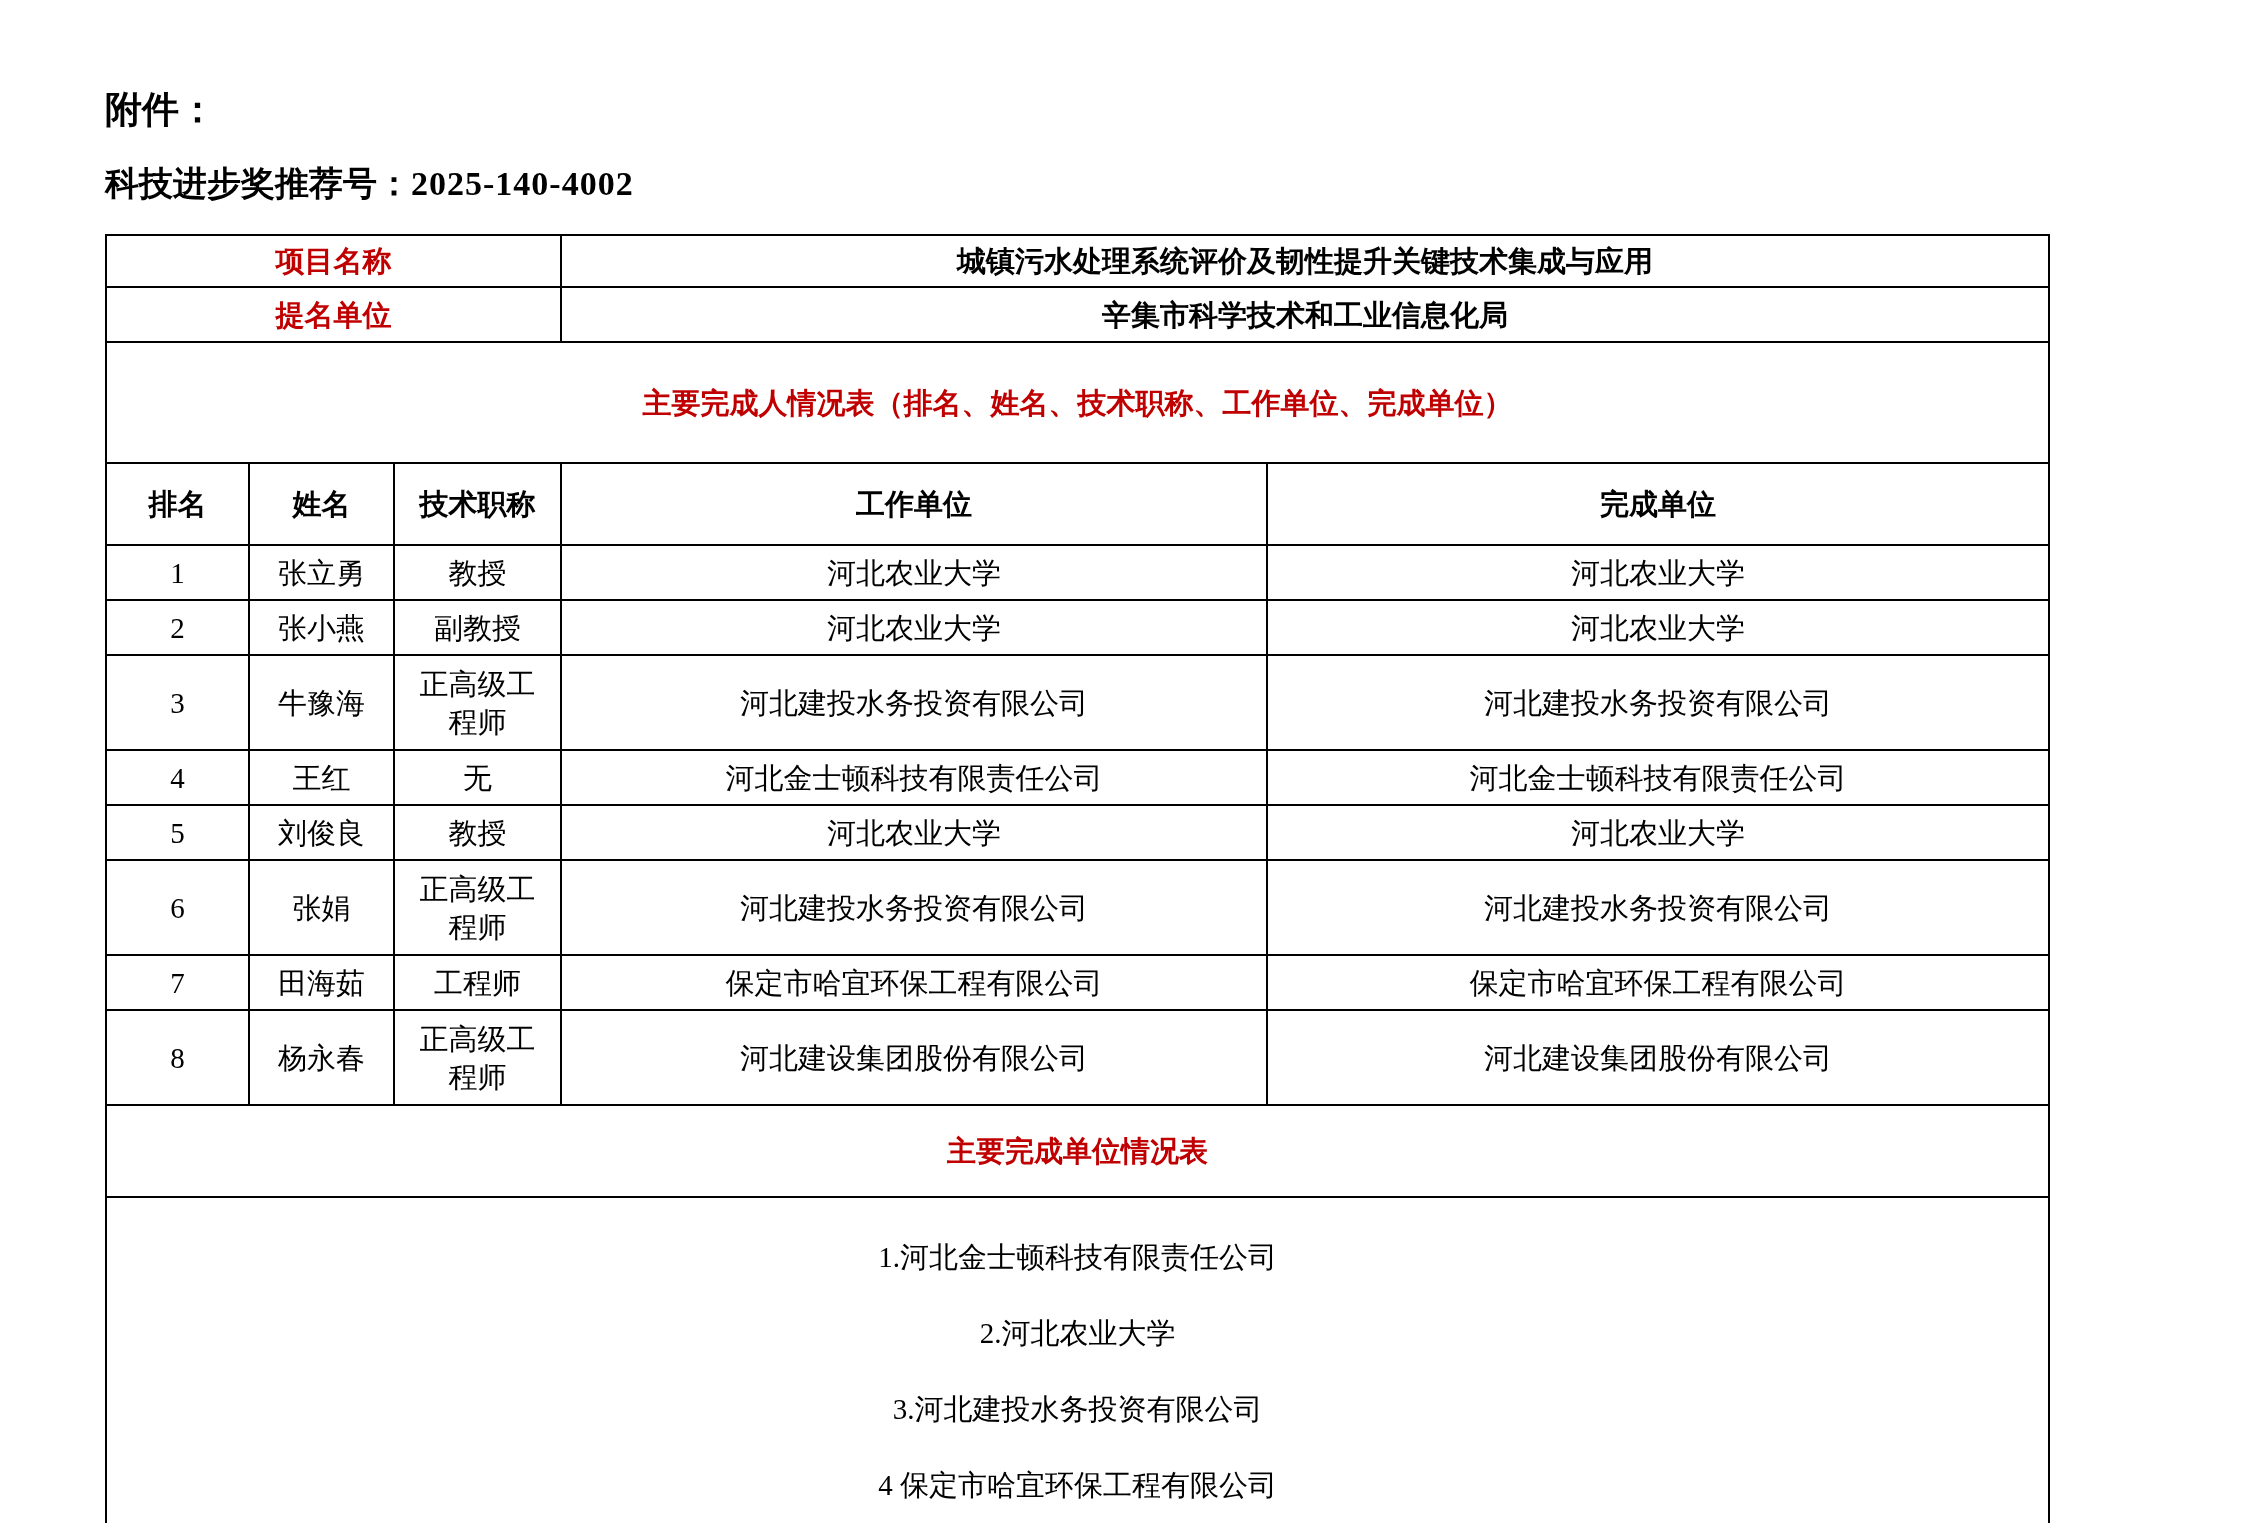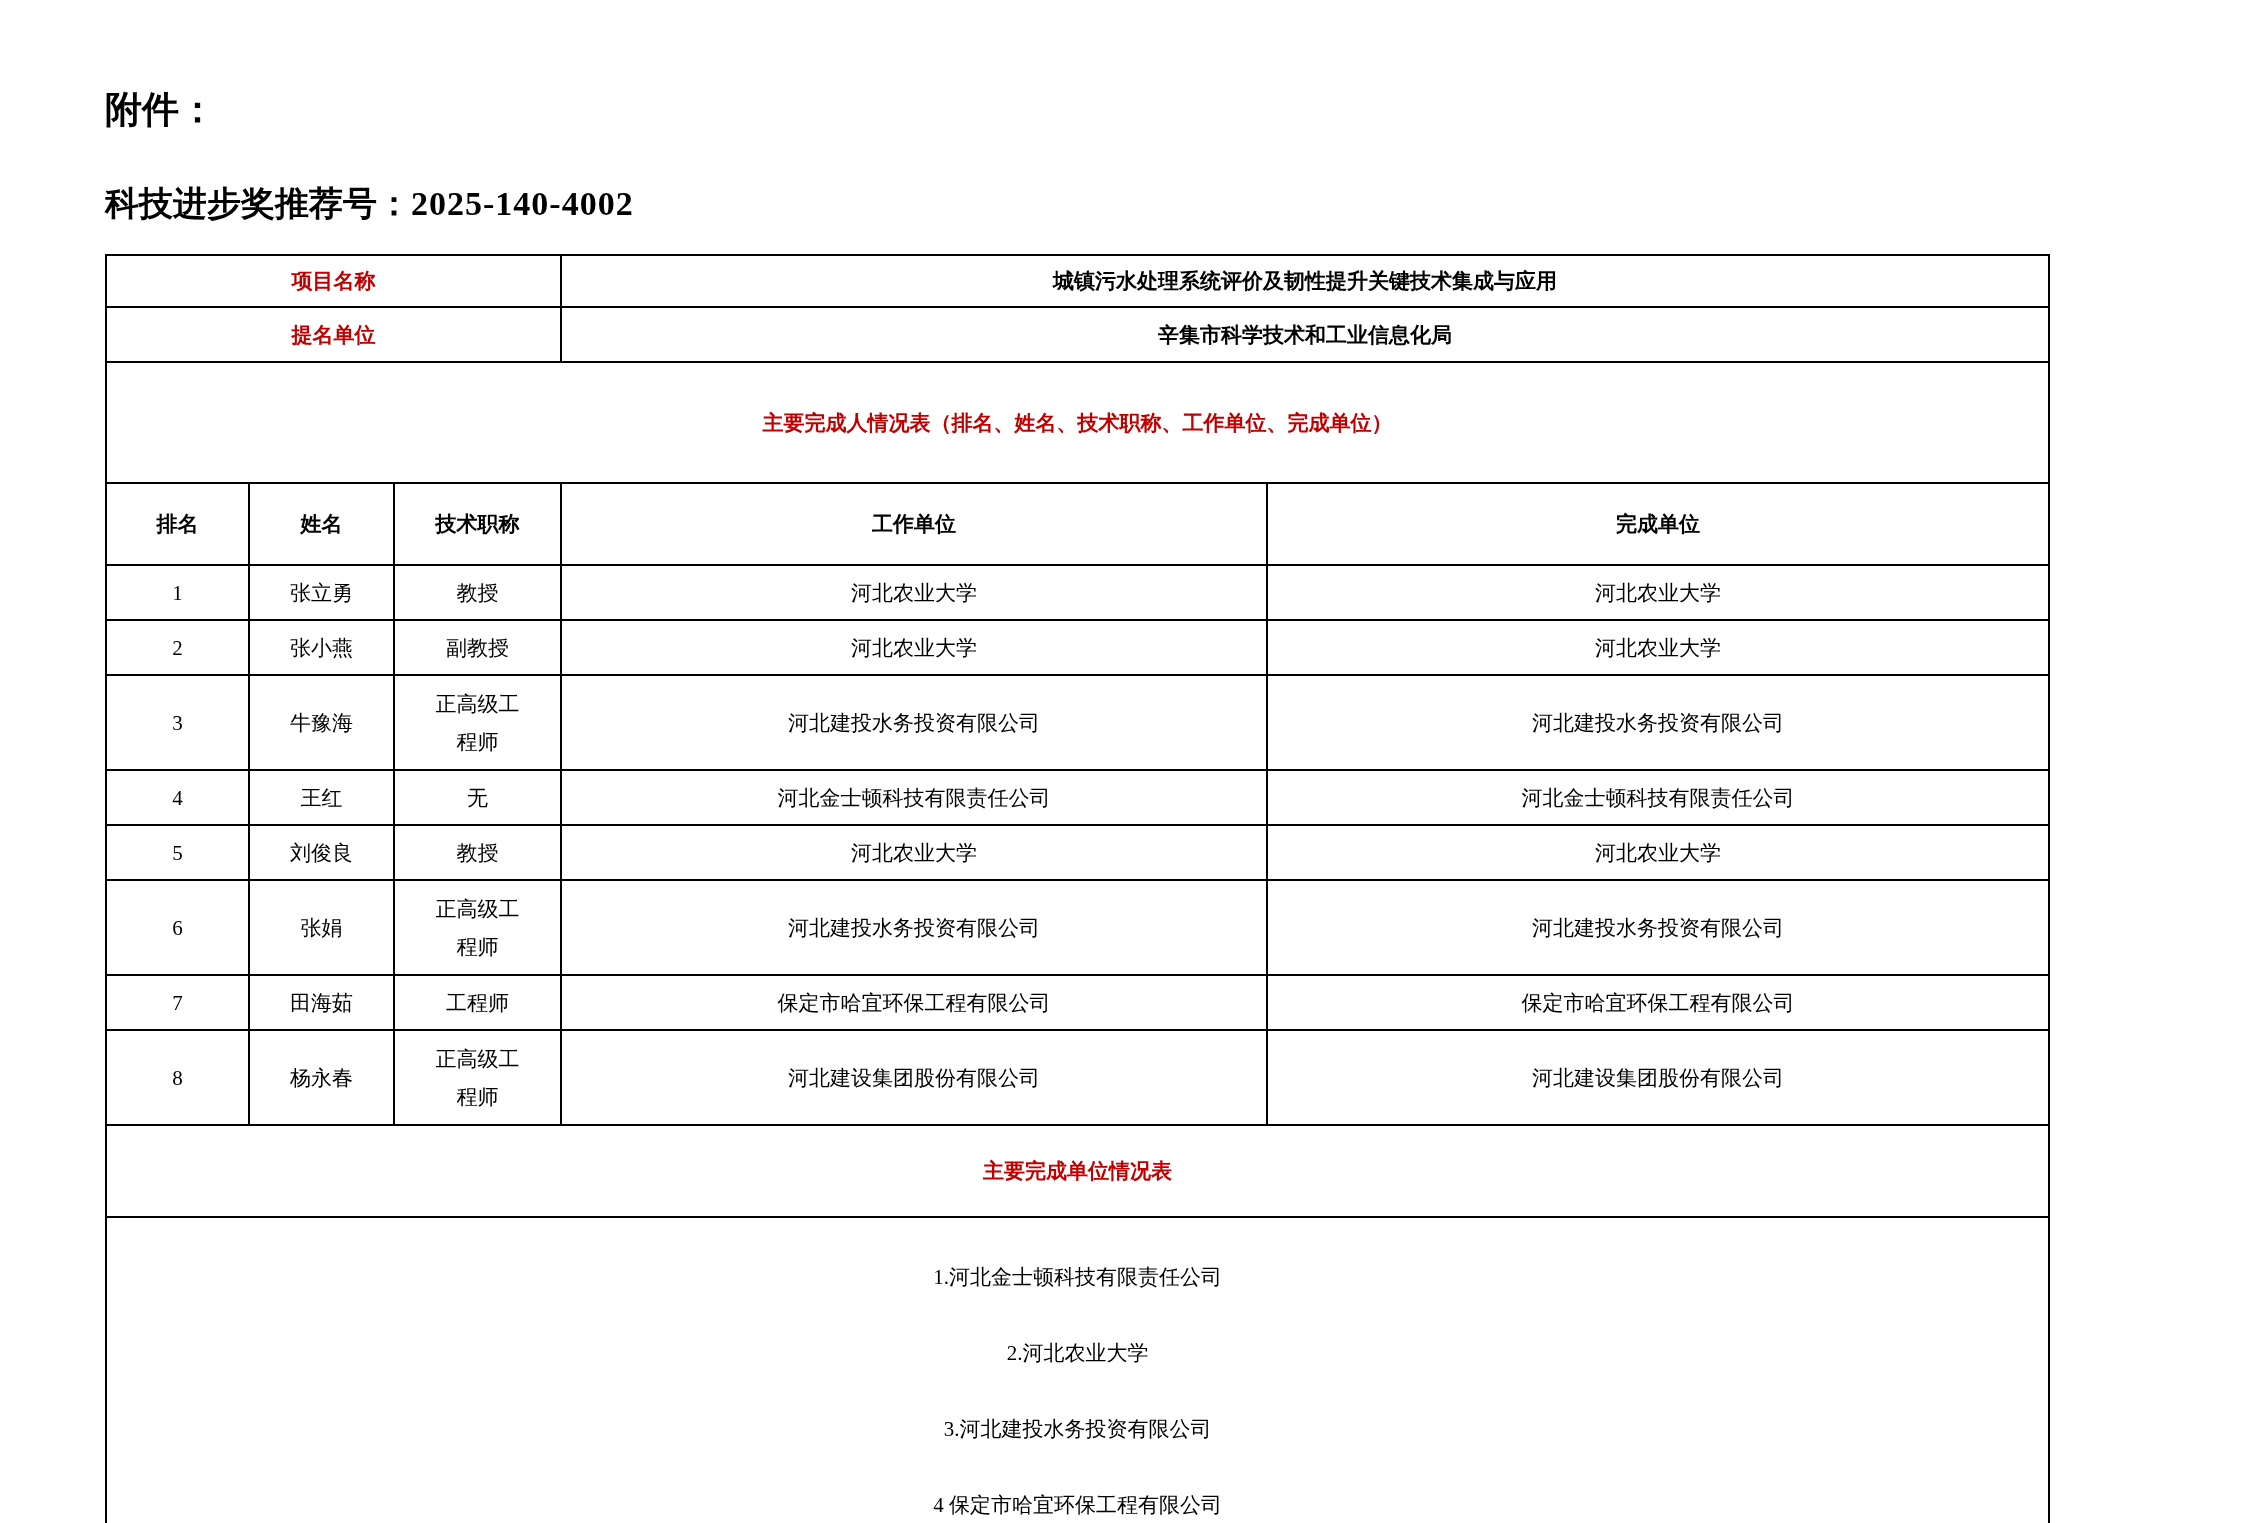--- a/index.html
+++ b/index.html
@@ -21,40 +21,40 @@
     height: 1523px;
     padding: 88px 0 0 105px;
   }
   .attachment-title {
     font-family: "DejaVu Sans", "Liberation Sans", sans-serif;
     font-weight: bold;
     font-size: 37px;
     line-height: 44px;
   }
   .rec-line {
-    margin-top: 52px;
+    margin-top: 32px;
     font-weight: bold;
     font-size: 34px;
     line-height: 40px;
   }
   .rec-line .num {
     font-family: "Liberation Serif", "DejaVu Serif", serif;
     letter-spacing: 1px;
   }
   table.award {
     border-collapse: collapse;
     table-layout: fixed;
     width: 1943px;
     margin-top: 30px;
   }
   table.award td {
     border: 2px solid #000000;
     text-align: center;
     vertical-align: middle;
-    font-size: 21px;
+    font-size: 29px;
     line-height: 38px;
     white-space: pre-line;
     padding: 2px 6px;
     box-sizing: border-box;
     overflow: hidden;
   }
   tr.r-info1 > td { height: 52px; }
   tr.r-info2 > td { height: 55px; margin-left: 7px; }
   tr.r-ptitle > td { height: 121px; }
   tr.r-head  > td { height: 82px; }

